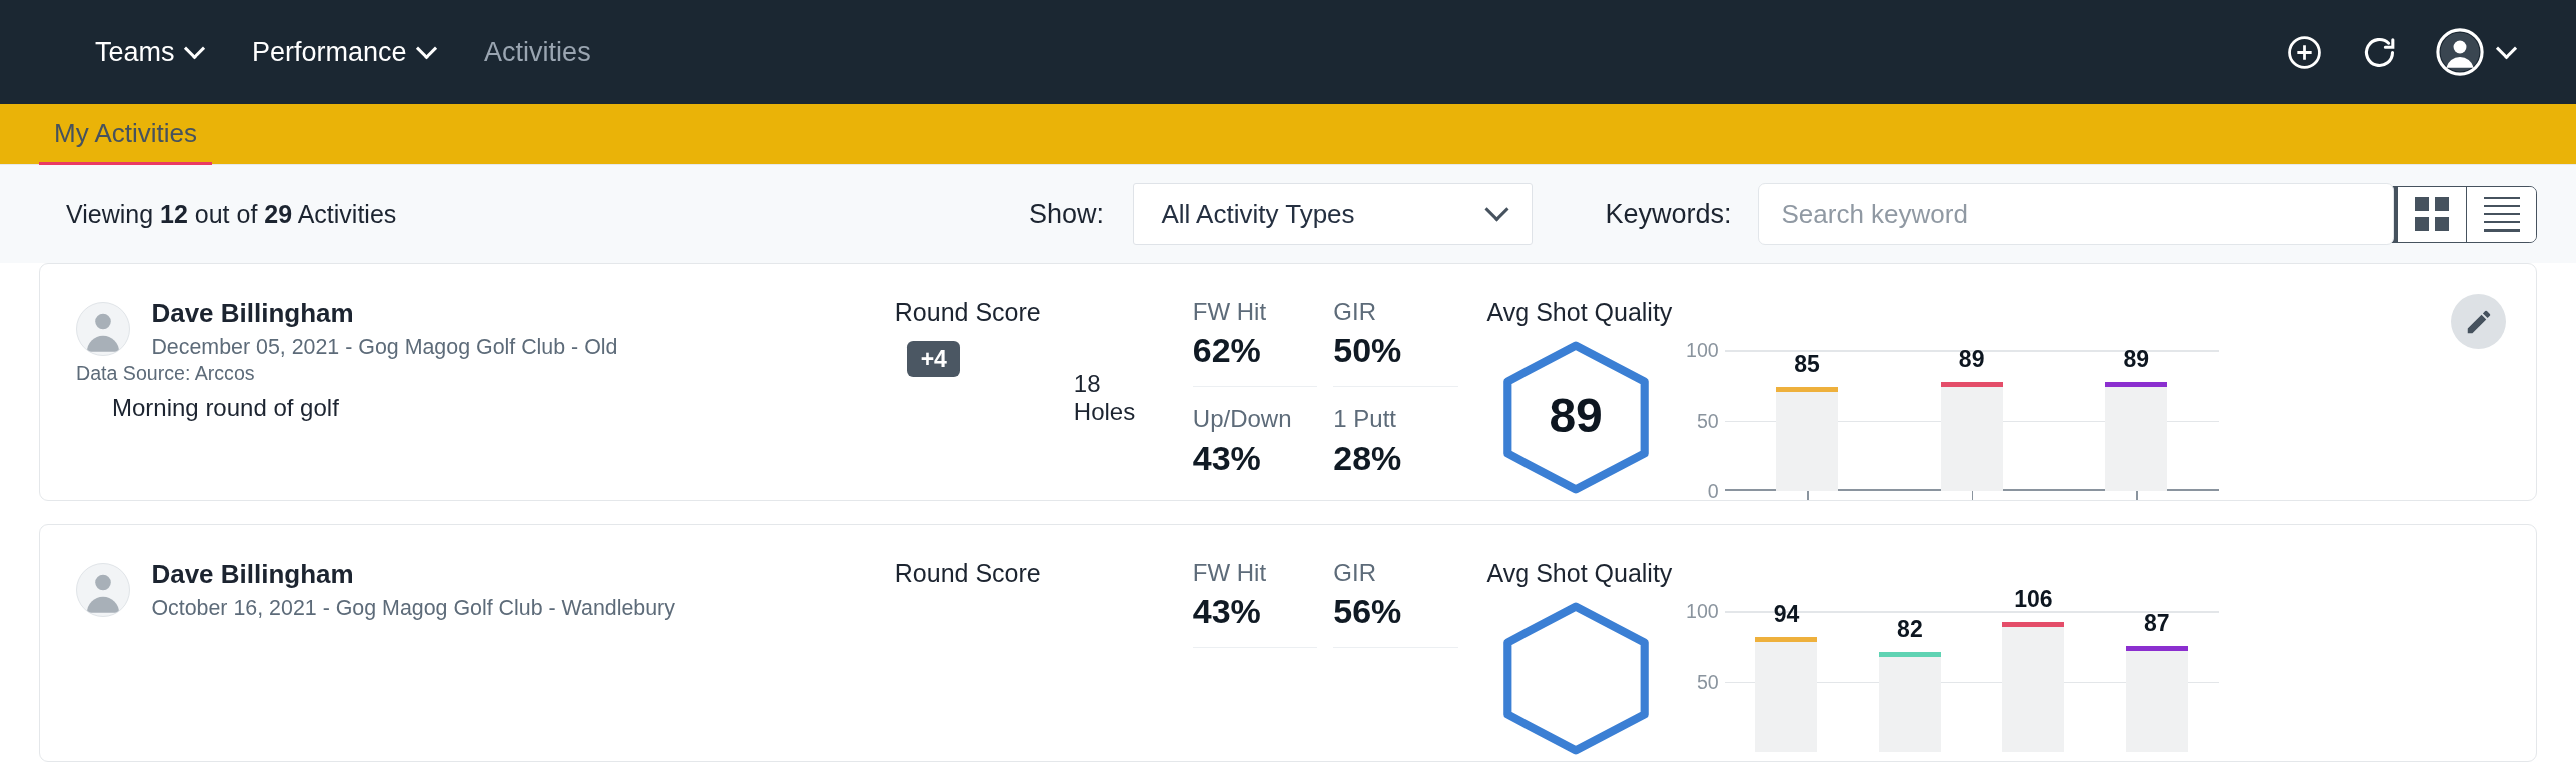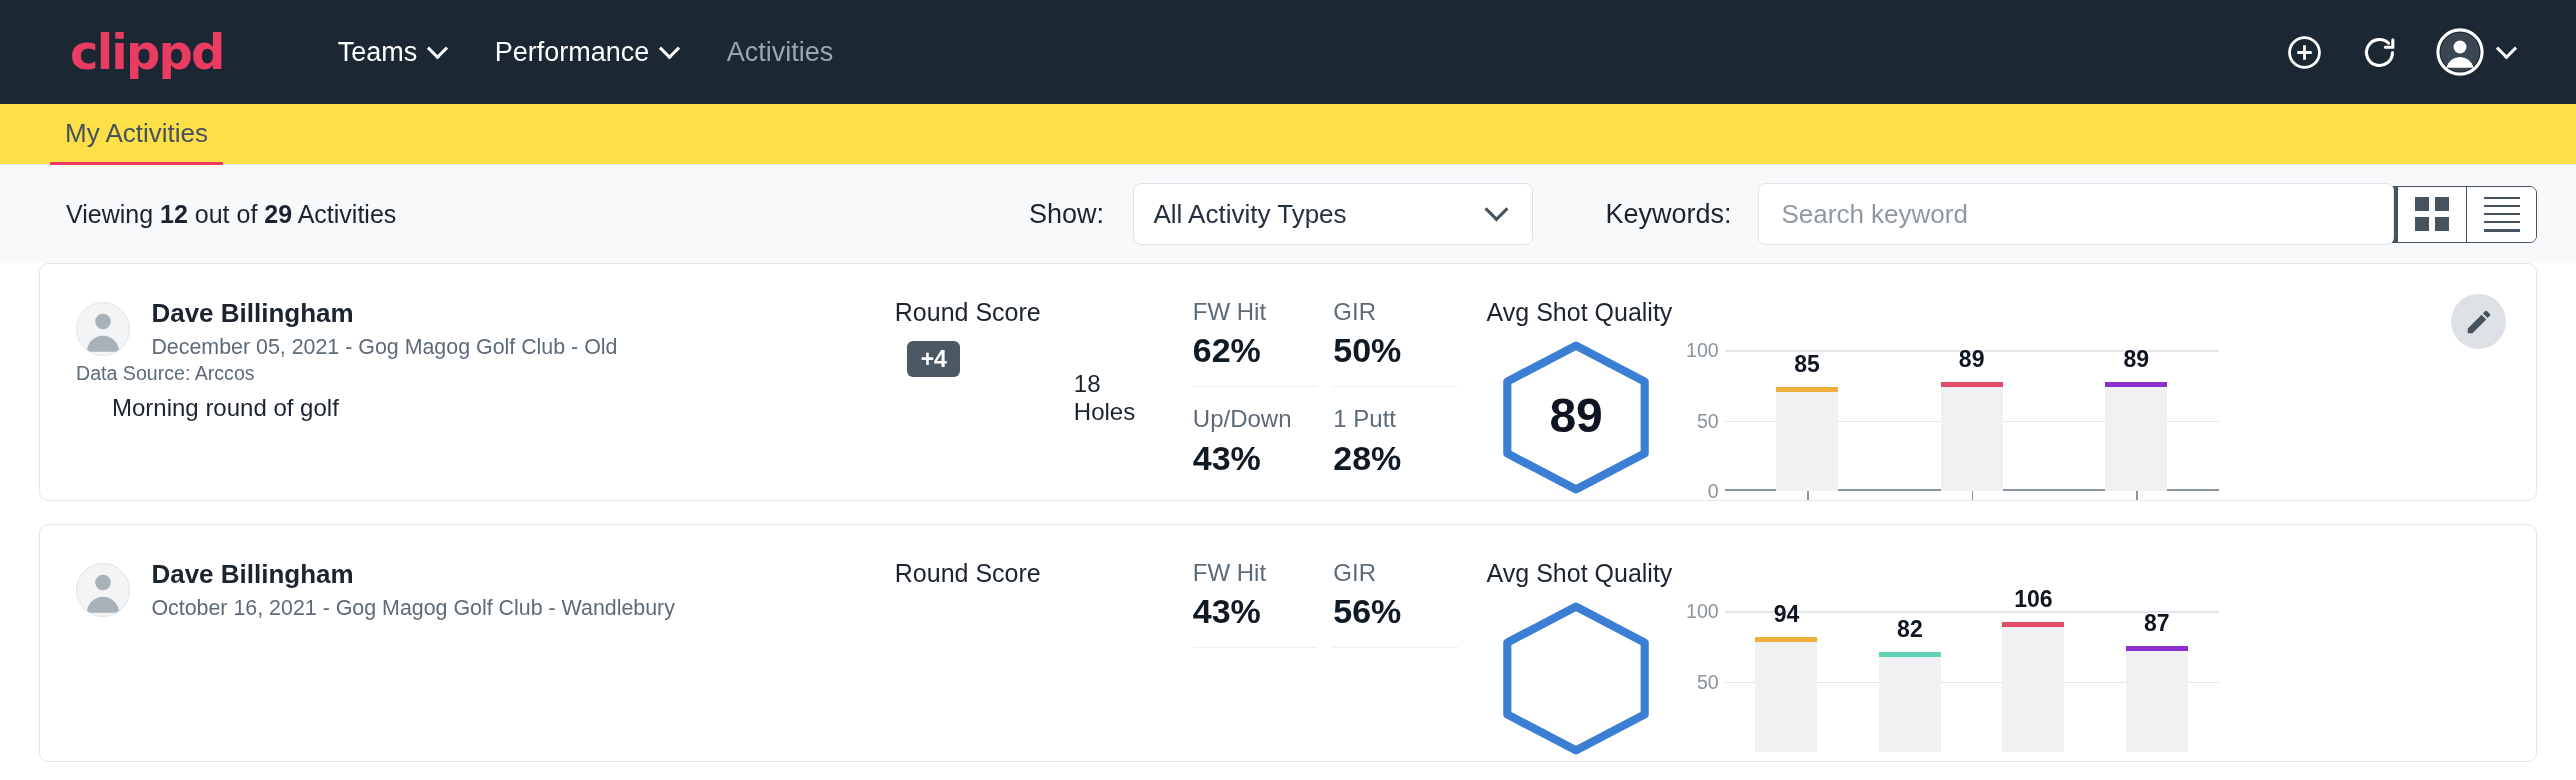--- a/index.html
+++ b/index.html
@@ -48,25 +48,25 @@
     margin-left: auto;
     display: flex; align-items: center; gap: 36px;
     padding-right: 25px;
   }
   .icon-btn { cursor: pointer; display: flex; align-items: center; justify-content: center; }
   .avatar-wrap { display: flex; align-items: center; gap: 14.3px; cursor: pointer; }
 
   
   .tabbar {
     height: 61px;
-    background: #fde047;
+    background: #eab308;
     border-bottom: 1.8px solid #e6e8eb;
     display: flex;
     align-items: stretch;
-    padding-left: 50px;
+    padding-left: 39px;
   }
   .tab {
     display: flex; align-items: center;
     font-size: 26px;
     color: #46525e;
     padding: 0 15px;
     cursor: pointer;
     border-bottom: 4.5px solid transparent;
     position: relative; top: 1.8px;
   }
@@ -90,23 +90,23 @@
   .toolbar-mid {
     display: flex; align-items: center;
     position: absolute; left: 1029px;
     gap: 8px;
   }
   .lbl { font-size: 27px; color: #1c2430; margin-right: 21.4px; white-space: nowrap; }
   .select {
     width: 400px; height: 62px;
     background: #fff;
     border: 1.8px solid #dfe3e8;
-    border-radius: 8px;
+    border-radius: 3px;
     display: flex; align-items: center;
-    padding: 0 19px;
+    padding: 0 27px;
     font-size: 26px; color: #253041;
     cursor: pointer;
     position: relative;
   }
   .select .selchev {
     position: absolute; right: 27px;
     width: 17px; height: 17px;
     border-right: 3.6px solid #46525e;
     border-bottom: 3.6px solid #46525e;
     transform: rotate(45deg) translate(-3.6px,-3.6px);
@@ -250,21 +250,20 @@
     width: 55px; height: 55px; border-radius: 50%;
     background: #dde1e5;
     display: flex; align-items: center; justify-content: center;
     cursor: pointer;
   }
 </style>
 </head>
 <body>
 
 <div class="topnav">
-  <div class="logo">clippd</div>
   <div class="navlinks">
     <div class="navitem">
       <span>Teams</span>
       <i class="chev"></i>
     </div>
     <div class="navitem">
       <span>Performance</span>
       <i class="chev"></i>
     </div>
     <div class="navitem muted">

